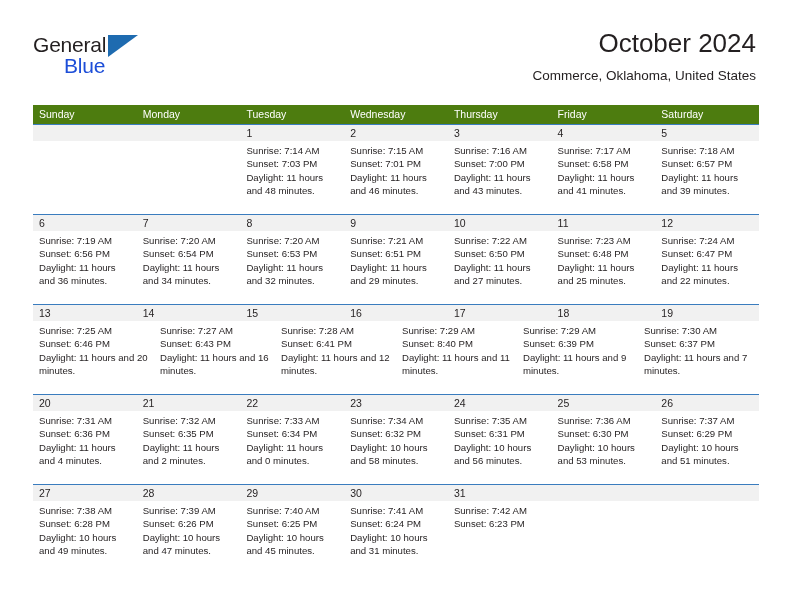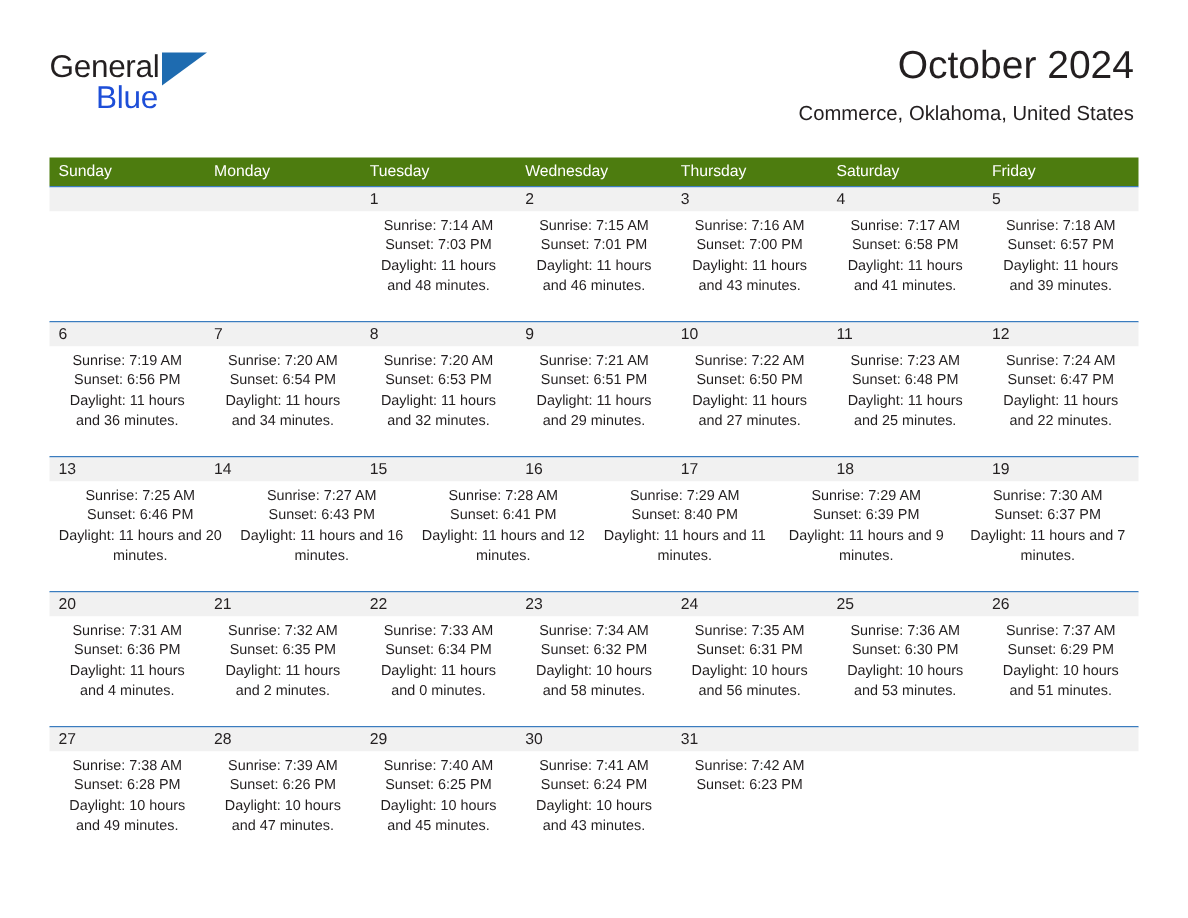--- a/index.html
+++ b/index.html
@@ -134,21 +134,20 @@
     background: #ffffff;
     height: 73px;
   }
   .body-cell {
     flex: 1 1 0;
     padding: 3px 6px 0 6px;
     box-sizing: border-box;
     font-size: 9.6px;
     line-height: 13.4px;
     color: #231f20;
-    text-align: center;
   }
   .body-cell .line {
     white-space: nowrap;
   }
   .body-cell .dl {
     white-space: normal;
   }
 </style>
 </head>
 <body>
@@ -171,22 +170,22 @@
   </div>
 
   <div class="calendar">
 
     <div class="weekday-row">
       <div class="weekday-cell">Sunday</div>
       <div class="weekday-cell">Monday</div>
       <div class="weekday-cell">Tuesday</div>
       <div class="weekday-cell">Wednesday</div>
       <div class="weekday-cell">Thursday</div>
+      <div class="weekday-cell">Friday</div>
       <div class="weekday-cell">Saturday</div>
-      <div class="weekday-cell">Friday</div>
     </div>
 
     <div class="week-row">
       <div class="num-band">
         <div class="num-cell"></div>
         <div class="num-cell"></div>
         <div class="num-cell">1</div>
         <div class="num-cell">2</div>
         <div class="num-cell">3</div>
         <div class="num-cell">4</div>
@@ -395,21 +394,21 @@
           <div class="dl">Daylight: 10 hours and 47 minutes.</div>
         </div>
         <div class="body-cell">
           <div class="line">Sunrise: 7:40 AM</div>
           <div class="line">Sunset: 6:25 PM</div>
           <div class="dl">Daylight: 10 hours and 45 minutes.</div>
         </div>
         <div class="body-cell">
           <div class="line">Sunrise: 7:41 AM</div>
           <div class="line">Sunset: 6:24 PM</div>
-          <div class="dl">Daylight: 10 hours and 43 minutes.</div>
+          <div class="dl">Daylight: 10 hours and 31 minutes.</div>
         </div>
         <div class="body-cell">
           <div class="line">Sunrise: 7:42 AM</div>
           <div class="line">Sunset: 6:23 PM</div>
         </div>
         <div class="body-cell">
           <div class="line"></div>
           <div class="line"></div>
           <div class="dl"></div>
         </div>

